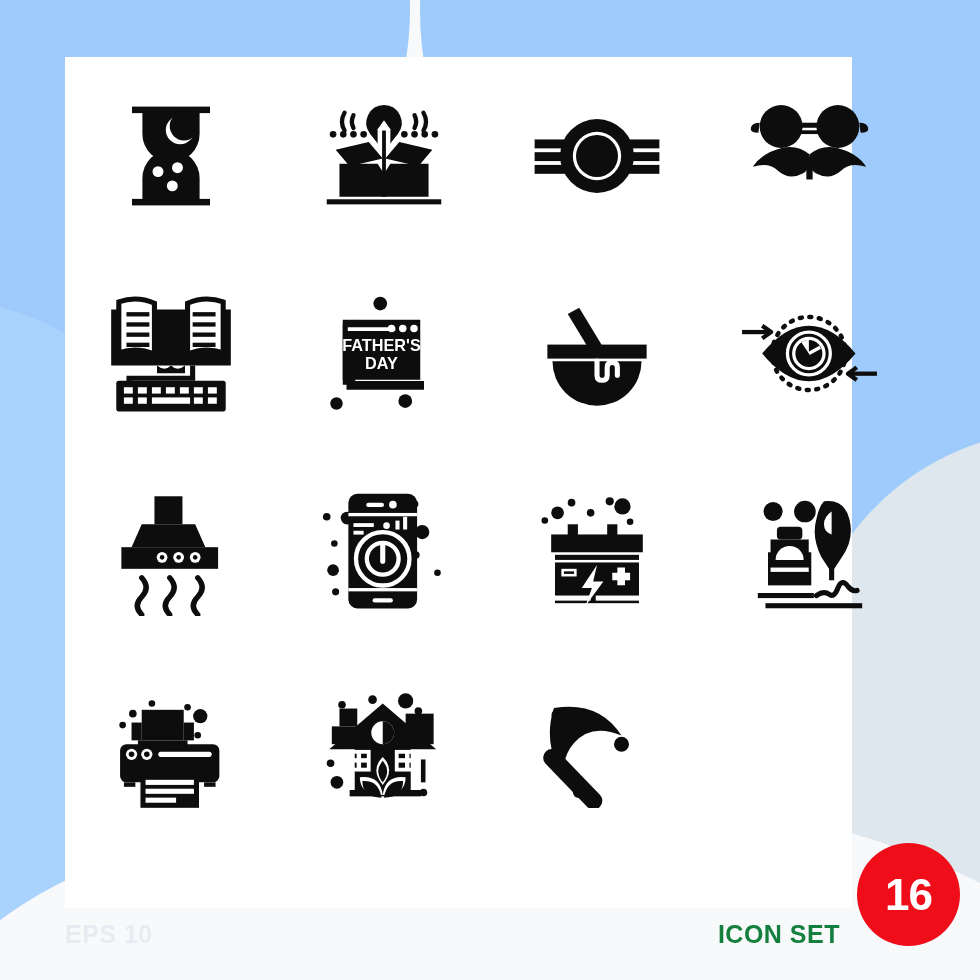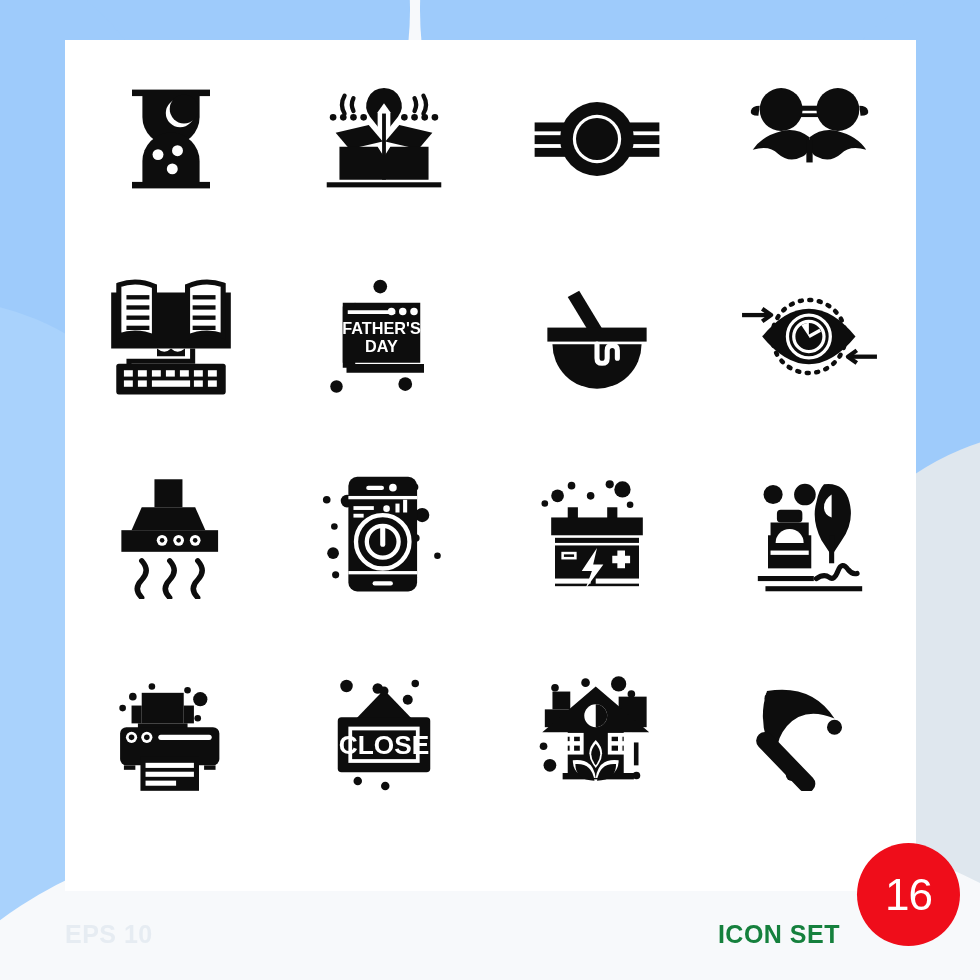--- a/index.html
+++ b/index.html
@@ -55,22 +55,22 @@
   }
   .blob-bottom-fade {
     left: -80px; bottom: -330px;
     width: 1200px; height: 520px;
     background: #f7f9fb;
     border-radius: 50% 50% 0 0;
   }
   
   #card {
     position: absolute;
-    left: 65px; top: 40px;
-    width: 851px; height: 851px;
+    left: 65px; top: 57px;
+    width: 787px; height: 851px;
     background: #ffffff;
   }
   #grid {
     position: absolute;
     left: 0; top: 0;
     width: 851px; height: 790px;
     display: grid;
     grid-template-columns: repeat(4, 1fr);
     grid-template-rows: repeat(4, 1fr);
   }
@@ -104,21 +104,21 @@
     position: absolute;
     right: 20px; top: 843px;
     width: 103px; height: 103px;
     border-radius: 50%;
     background: #ef0d1a;
     display: flex;
     align-items: center;
     justify-content: center;
     color: #ffffff;
     font-size: 44px;
-    font-weight: normal;
+    font-weight: bold;
     letter-spacing: -1px;
   }
 </style>
 </head>
 <body>
 
 <div id="stage">
 
   <div class="bg-layer">
     <div class="blob blob-top-left"></div>
@@ -412,37 +412,20 @@
           <rect x="81" y="78" width="9" height="3.5"></rect>
           <rect x="31" y="71" width="46" height="27"></rect>
           <g fill="#fff">
             <rect x="35" y="76" width="38" height="4"></rect>
             <rect x="35" y="83" width="38" height="4"></rect>
             <rect x="35" y="90" width="24" height="4"></rect>
           </g>
         </svg>
       </div>
 
-      <div class="cell">
-        <svg width="140" height="120" viewBox="0 0 112 96" fill="#0d0d0d">
-          <g>
-            <circle cx="26" cy="12" r="5"></circle>
-              <circle cx="51" cy="14" r="4.2"></circle>
-            <circle cx="81" cy="10" r="3"></circle>
-              <circle cx="75" cy="23" r="4"></circle>
-            <circle cx="35" cy="88" r="3.4"></circle>
-              <circle cx="57" cy="92" r="3.4"></circle>
-          </g>
-          <path d="M56 15 l26 27 h-52 z"></path>
-          <circle cx="56" cy="16" r="3.6"></circle>
-          <rect x="19" y="37" width="74" height="44" rx="3"></rect>
-          <rect x="29" y="46" width="54" height="26" fill="none" stroke="#fff" stroke-width="3"></rect>
-          <text x="56" y="66" text-anchor="middle" fill="#fff" font-family="Liberation Sans, sans-serif" font-size="21" font-weight="bold">CLOSE</text>
-        </svg>
-      </div>
 
       <div class="cell">
         <svg width="140" height="130" viewBox="0 0 110 102" fill="#0d0d0d">
           <g>
             <circle cx="22" cy="17" r="3"></circle>
               <circle cx="46" cy="13" r="3.4"></circle>
             <circle cx="72" cy="14" r="6"></circle>
               <circle cx="82" cy="22" r="3"></circle>
             <circle cx="13" cy="63" r="3"></circle>
               <circle cx="18" cy="78" r="5"></circle>

